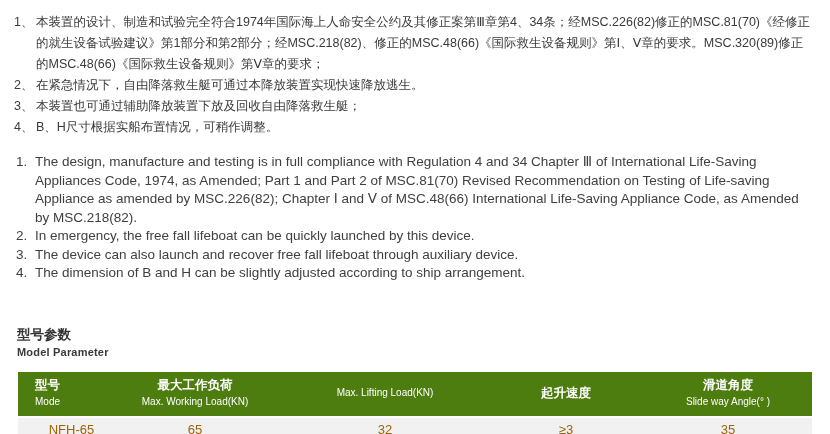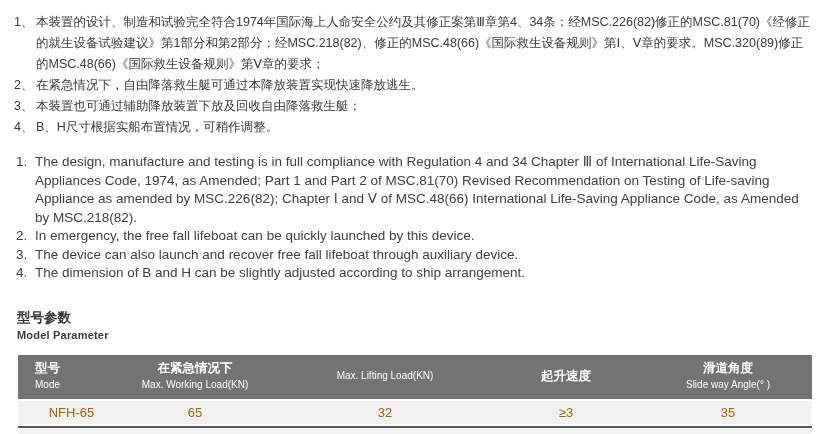--- a/index.html
+++ b/index.html
@@ -12,28 +12,28 @@
 
   
   .notes-zh { font-size: 12.5px; line-height: 21px; color: #3a3a3a; }
   .notes-en { font-size: 13.5px; line-height: 18.5px; color: #404040; margin-top: 15px; }
   .note-item { display: flex; align-items: flex-start; }
   .note-num { flex: 0 0 24px; text-align: left; padding-left: 2px; }
   .notes-en .note-num { flex: 0 0 23px; padding-left: 4px; }
   .note-text { flex: 1 1 auto; }
 
   
-  .section-heading { margin-top: 27px; margin-left: 5px; }
+  .section-heading { margin-top: 44px; margin-left: 5px; }
   .heading-zh { font-size: 13.5px; font-weight: bold; color: #333333; line-height: 16px; }
   .heading-en { font-size: 11px; font-weight: bold; color: #3a3a3a; line-height: 18px; letter-spacing: 0.2px; }
 
   
   .param-table { margin-top: 11px; margin-left: 6px; width: 794px; }
   .thead {
-    display: flex; background: #737373; color: #ffffff;
+    display: flex; background: #4d7c0f; color: #ffffff;
     padding: 5px 0 6px 0;
   }
   .th { display: flex; flex-direction: column; justify-content: center; text-align: center; }
   .th-zh { font-size: 12.5px; font-weight: bold; line-height: 17px; }
   .th-en { font-size: 10px; font-weight: normal; line-height: 16px; }
   .col-0 { width: 90px; text-align: left; padding-left: 17px; }
   .col-1 { width: 174px; }
   .col-2 { width: 206px; }
   .col-3 { width: 156px; align-items: center; }
   .col-4 { width: 168px; }
@@ -93,21 +93,21 @@
     <div class="heading-en">Model Parameter</div>
   </div>
 
   <div class="param-table">
     <div class="thead">
       <div class="th col-0">
         <span class="th-zh">型号</span>
         <span class="th-en">Mode</span>
       </div>
       <div class="th col-1">
-        <span class="th-zh">在紧急情况下</span>
+        <span class="th-zh">最大工作负荷</span>
         <span class="th-en">Max. Working Load(KN)</span>
       </div>
       <div class="th col-2">
         <span class="th-en">Max. Lifting Load(KN)</span>
       </div>
       <div class="th col-3">
         <span class="th-zh">起升速度</span>
       </div>
       <div class="th col-4">
         <span class="th-zh">滑道角度</span>

